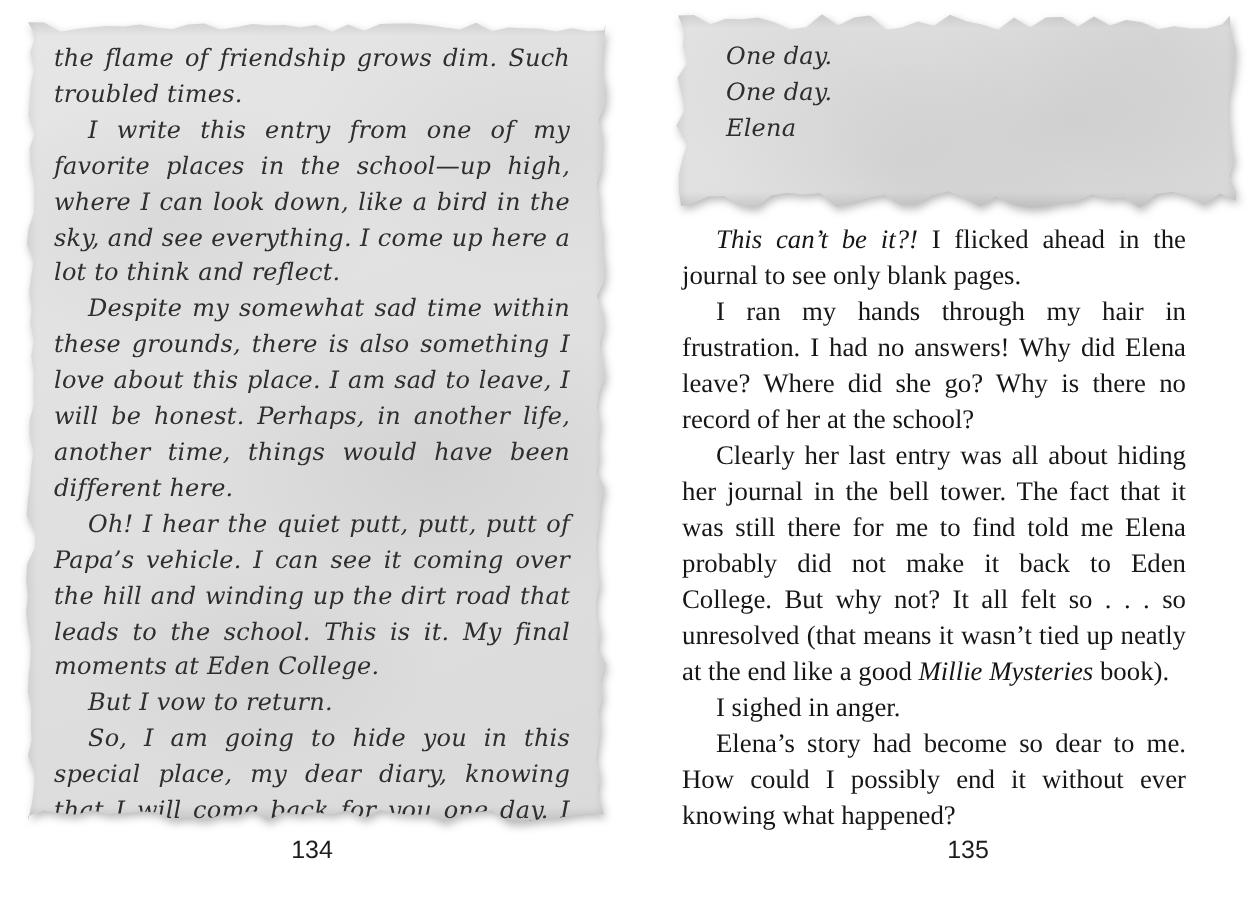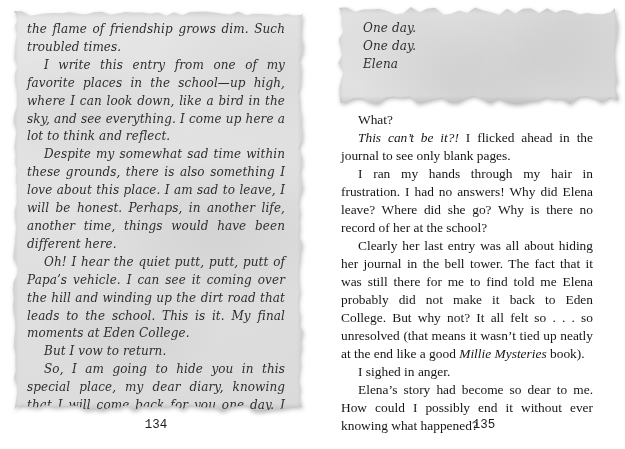--- a/index.html
+++ b/index.html
@@ -48,21 +48,21 @@
     position:absolute;left:341px;top:111px;width:252px;
     font-family:"Liberation Serif", serif;
     font-size:13.4px;line-height:18px;color:#161616;
   }
   .body-par{margin:0;text-indent:17px;text-align:justify;}
   .body-par .it{font-style:italic;}
   
   .pagenum{
     position:absolute;top:418px;width:50px;
     text-align:center;
-    font-family:Liberation Mono, monospace;
+    font-family:Liberation Sans, sans-serif;
     font-size:12.5px;color:#1d1d1d;
   }
   .pagenum.pn-left{left:131px;}
   .pagenum.pn-right{left:459px;}
 </style>
 </head>
 <body>
 
 <div class="spread">
 
@@ -86,21 +86,20 @@
     <div class="paper-shadow frag-paper">
       <div class="paper" id="paper-frag" style="clip-path: polygon(2px 1.7px, 10px 1.5px, 18px 6.1px, 26px 3.4px, 34px 3.6px, 42px 2.7px, 50px 5.1px, 58px 8.6px, 66px 7.6px, 74px 1.1px, 82px 6.7px, 90px 2.7px, 98px 1.7px, 106px 8.9px, 114px 7.7px, 122px 4.8px, 130px 6.9px, 138px 1.4px, 146px 4.6px, 154px 6.2px, 162px 8.9px, 170px 2.7px, 178px 7.8px, 186px 2.8px, 194px 2.5px, 202px 7.3px, 210px 2.3px, 218px 6.7px, 226px 4px, 234px 5.1px, 242px 8.6px, 250px 7.1px, 258px 8.2px, 266px 8.3px, 274px 6.2px, 277.9px 2px, 278.5px 10px, 280.9px 18px, 280.4px 26px, 279.4px 34px, 277.5px 42px, 277.2px 50px, 278px 58px, 278.8px 66px, 280.4px 74px, 277.5px 82px, 281px 90px, 281px 94.5px, 273px 90.8px, 265px 96.5px, 257px 91.9px, 249px 89.9px, 241px 91px, 233px 98px, 225px 92.8px, 217px 93.2px, 209px 91.2px, 201px 94.7px, 193px 95.4px, 185px 97.5px, 177px 97.9px, 169px 96.2px, 161px 92.2px, 153px 97.2px, 145px 92.8px, 137px 89.6px, 129px 91.7px, 121px 96.4px, 113px 96.4px, 105px 91.4px, 97px 93px, 89px 95.2px, 81px 97.4px, 73px 90.5px, 65px 91.4px, 57px 90.4px, 49px 91.6px, 41px 97.8px, 33px 96.5px, 25px 92px, 17px 92.3px, 9px 96px, 3.5px 97px, 2.4px 89px, 2.4px 81px, 4.3px 73px, 7px 65px, 1.1px 57px, 5.2px 49px, 3.9px 41px, 1.7px 33px, 6.8px 25px, 4.5px 17px, 5.1px 9px);">
         <div class="script-block" id="frag-lines">
             <p class="script-line">One day.</p>
             <p class="script-line">One day.</p>
             <p class="script-line">Elena</p>
           </div>
       </div>
     </div>
     <div class="body-text" id="body-paragraphs">
-        <p class="body-par"><span>What?</span></p>
         <p class="body-par"><span class="it">This can’t be it?!</span><span> I flicked ahead in the journal to see only blank pages.</span></p>
         <p class="body-par"><span>I ran my hands through my hair in frustration. I had no answers! Why did Elena leave? Where did she go? Why is there no record of her at the school?</span></p>
         <p class="body-par"><span>Clearly her last entry was all about hiding her journal in the bell tower. The fact that it was still there for me to find told me Elena probably did not make it back to Eden College. But why not? It all felt so . . . so unresolved (that means it wasn’t tied up neatly at the end like a good </span><span class="it">Millie Mysteries</span><span> book).</span></p>
         <p class="body-par"><span>I sighed in anger.</span></p>
         <p class="body-par"><span>Elena’s story had become so dear to me. How could I possibly end it without ever knowing what happened?</span></p>
       </div>
     <div class="pagenum pn-right">135</div>
   </div>
 
 </div>

